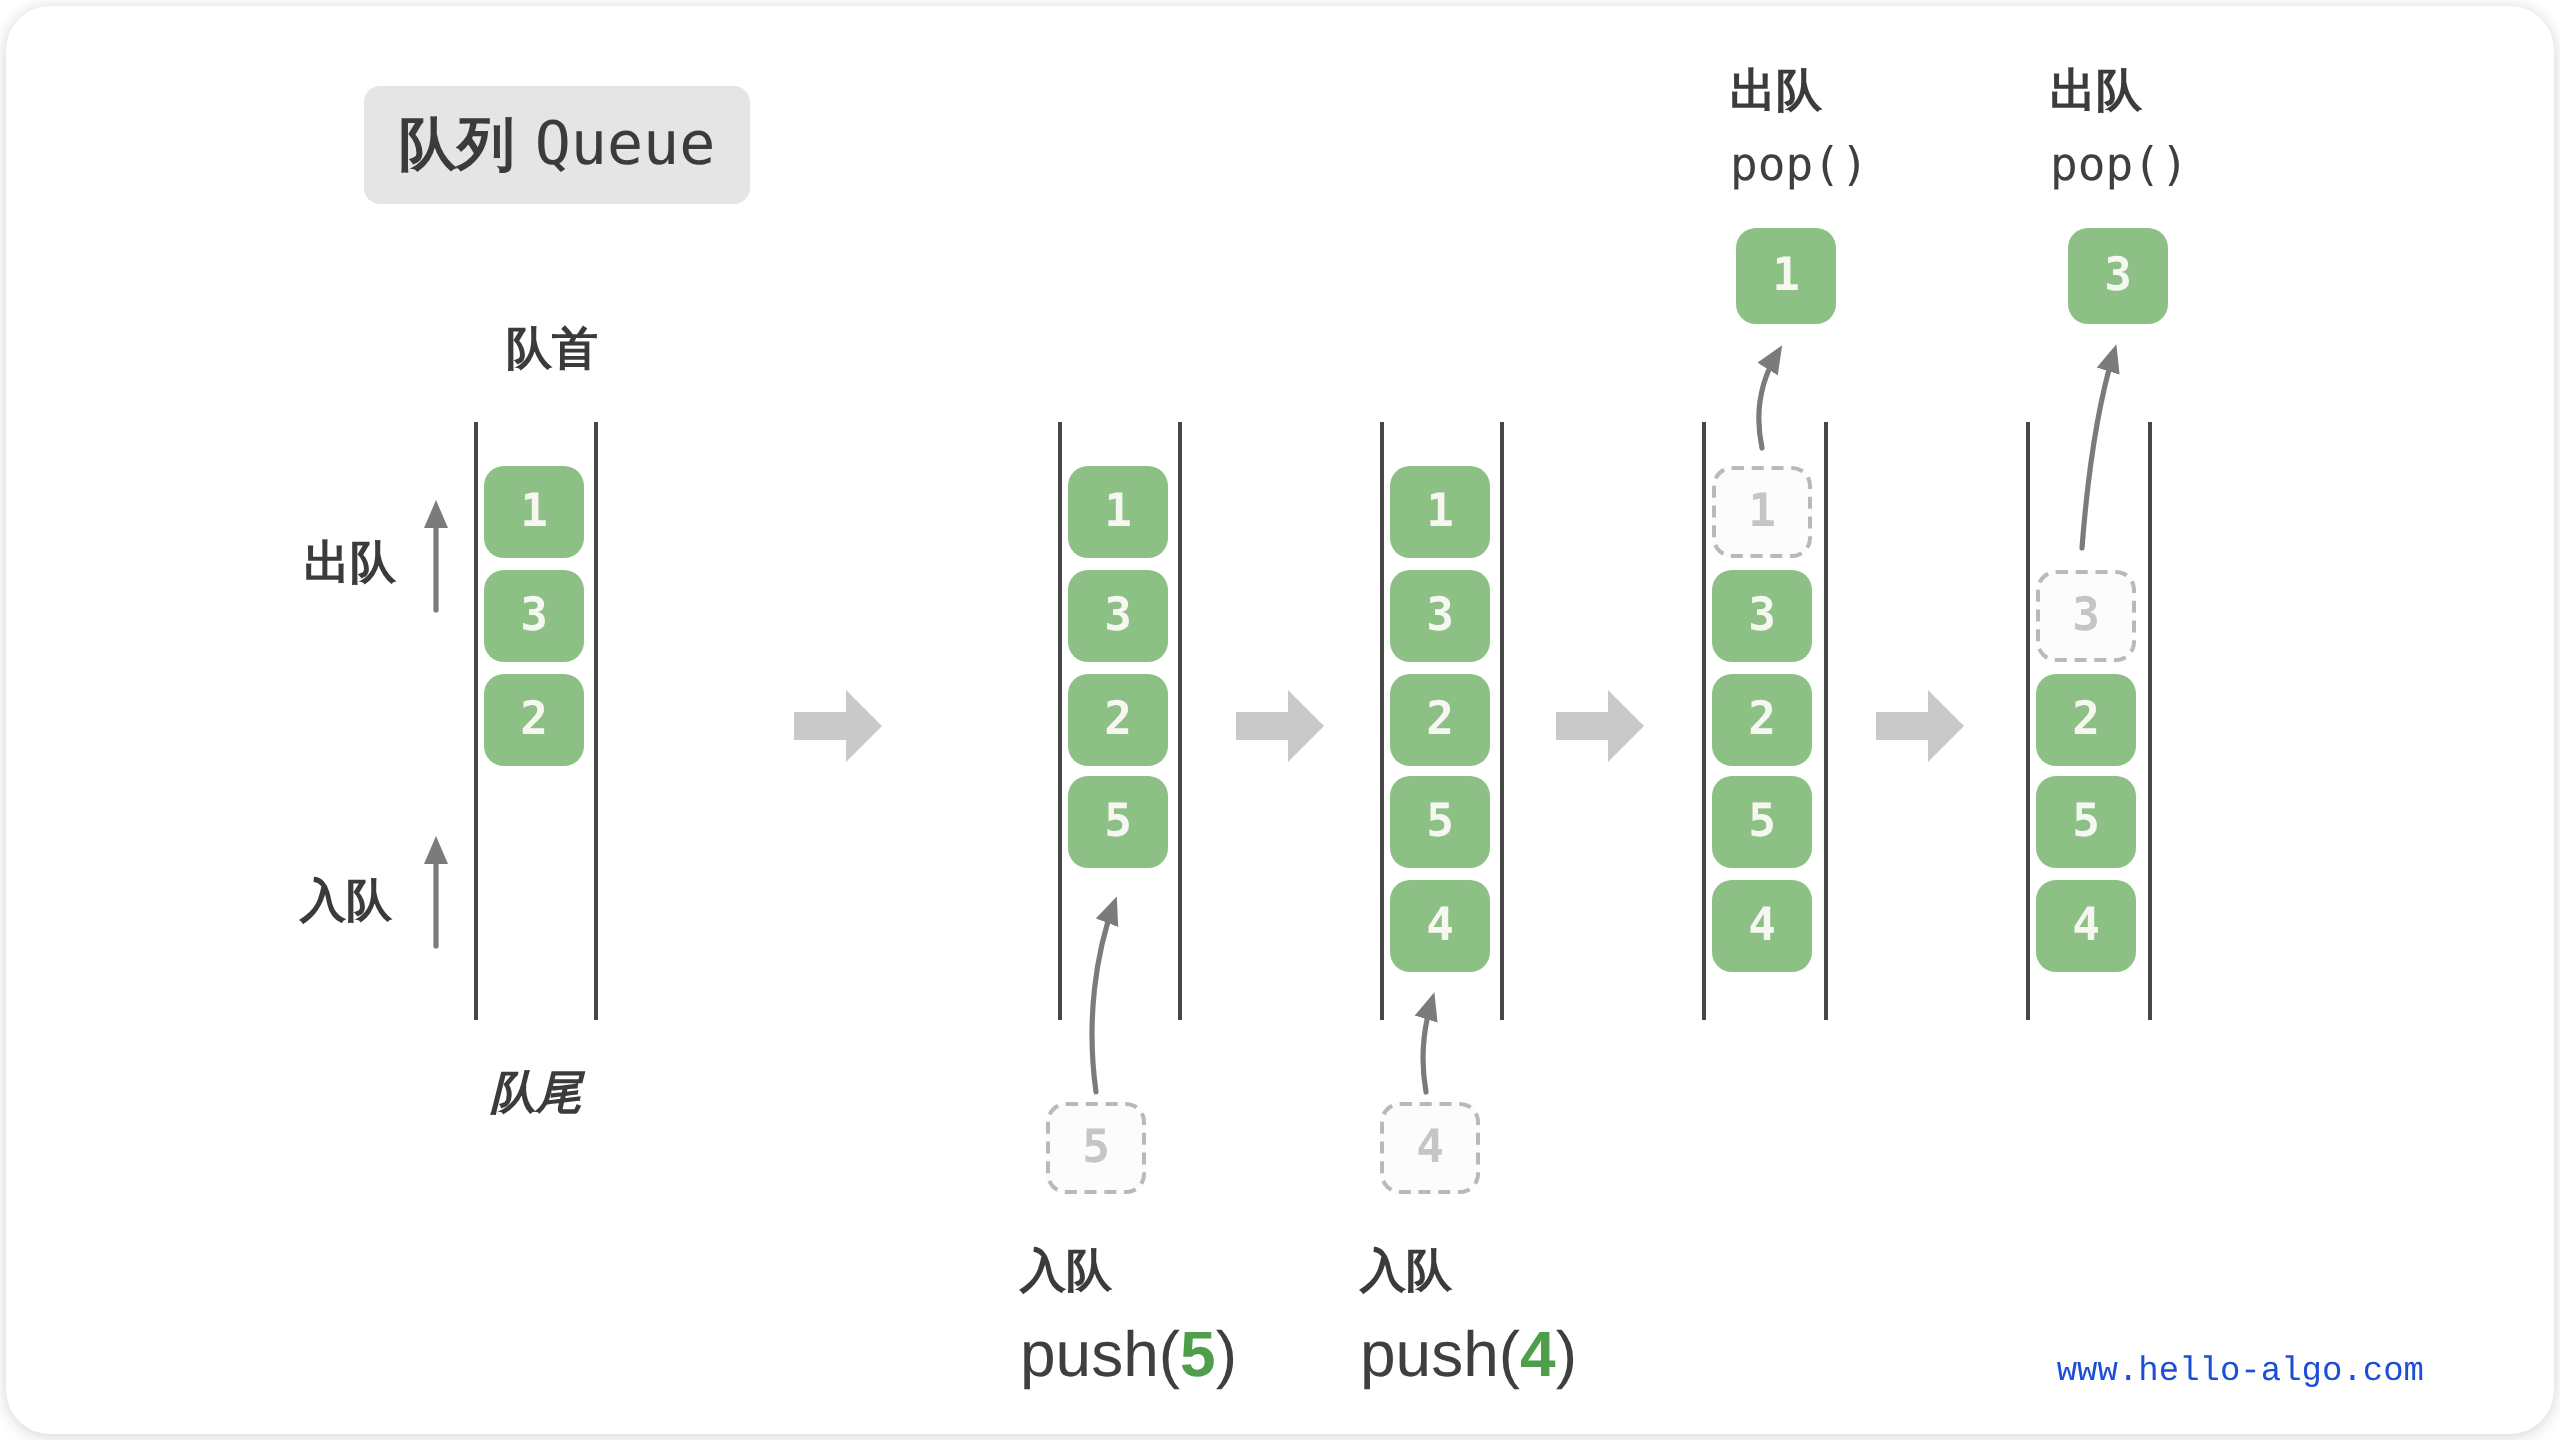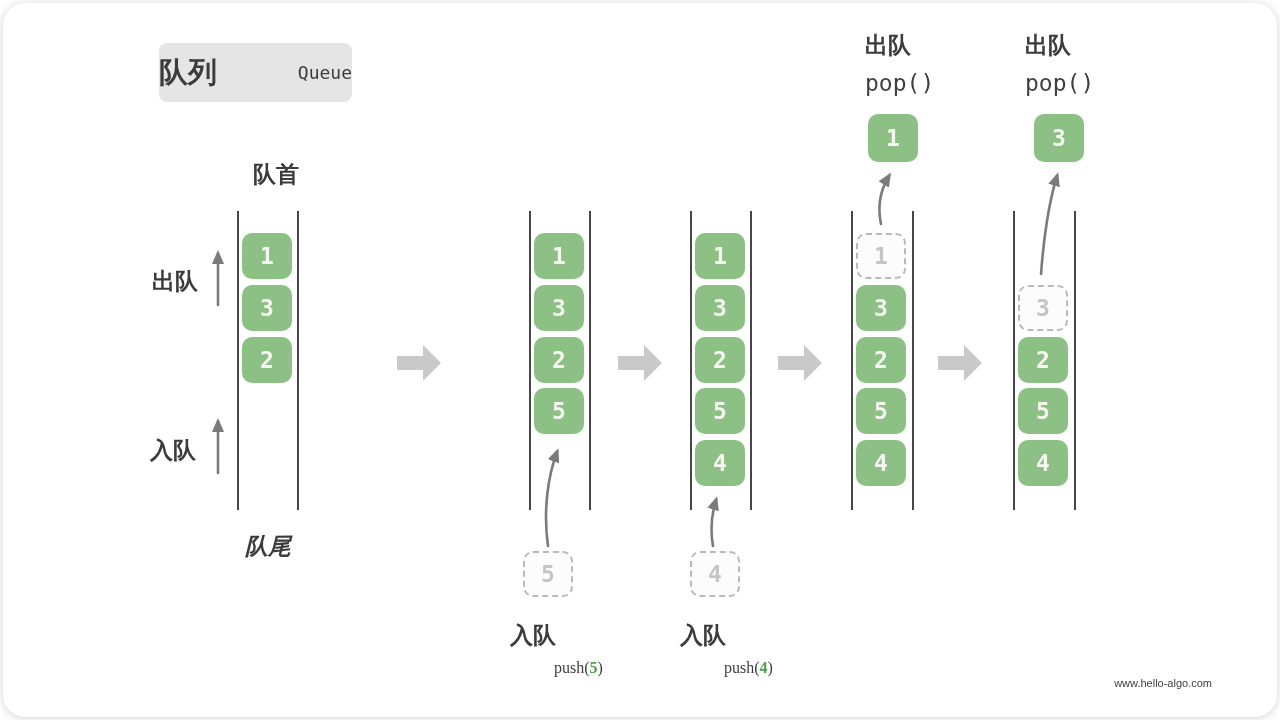--- a/index.html
+++ b/index.html
@@ -8,27 +8,27 @@
     font-family:"Liberation Sans","DejaVu Sans",sans-serif;
     background:#ffffff;
   }
   .card{
     position:absolute;left:3px;top:3px;right:3px;bottom:3px;
     background:#ffffff;border-radius:22px;
     box-shadow:0 1px 8px rgba(0,0,0,0.18);
   }
   .overlay{position:absolute;left:0;top:0;width:1280px;height:720px;pointer-events:none;}
   .title-badge{
-    position:absolute;left:159px;top:43px;width:193px;height:59px;
+    position:absolute;left:182px;top:43px;width:193px;height:59px;
     background:#e5e5e5;border-radius:8px;
-    display:flex;align-items:center;justify-content:space-between;gap:10px;
+    display:flex;align-items:center;justify-content:center;gap:10px;
     color:#3b3b3b;
   }
   .title-zh{font-weight:bold;font-size:29px;}
-  .title-en{font-family:"DejaVu Sans Mono","Liberation Mono",monospace;font-size:18px;}
+  .title-en{font-family:"DejaVu Sans Mono","Liberation Mono",monospace;font-size:30px;}
   .lbl{
     position:absolute;color:#3b3b3b;font-weight:bold;font-size:23px;white-space:nowrap;
   }
   .wall{
     position:absolute;top:211px;height:299px;width:1.5px;background:#474747;
   }
   .cell{
     position:absolute;width:50px;height:46px;border-radius:10px;
     background:#8CC085;color:#f7f7f2;
     font-family:"DejaVu Sans Mono","Liberation Mono",monospace;font-weight:bold;font-size:23px;
@@ -46,27 +46,27 @@
   }
   .state-header{position:absolute;color:#3b3b3b;white-space:nowrap;}
   .state-header .zh{font-weight:bold;font-size:23px;display:block;}
   .state-header .code{
     font-family:"DejaVu Sans Mono","Liberation Mono",monospace;font-size:23px;
     display:block;margin-top:9px;color:#3f3f3f;
   }
   .caption{position:absolute;color:#3b3b3b;white-space:nowrap;}
   .caption .zh{font-weight:bold;font-size:23px;display:block;}
   .caption .code{
-    font-family:Liberation Serif, serif;font-size:16px;
-    display:block;margin-top:8px;color:#3f3f3f;margin-left:44px;
+    font-family:Liberation Sans, sans-serif;font-size:32px;
+    display:block;margin-top:8px;color:#3f3f3f;
   }
   .caption .arg{color:#4E9E4C;font-weight:bold;}
   .watermark{
     position:absolute;right:68px;top:677px;
-    font-family:Liberation Sans, sans-serif;font-size:11px;color:#404040;
+    font-family:Liberation Mono, monospace;font-size:17px;color:#1d4ed8;
   }
 </style>
 </head>
 <body>
 
 <div class="canvas">
   <div class="card"></div>
 
   <svg class="overlay" viewBox="0 0 1280 720">
     <defs>

